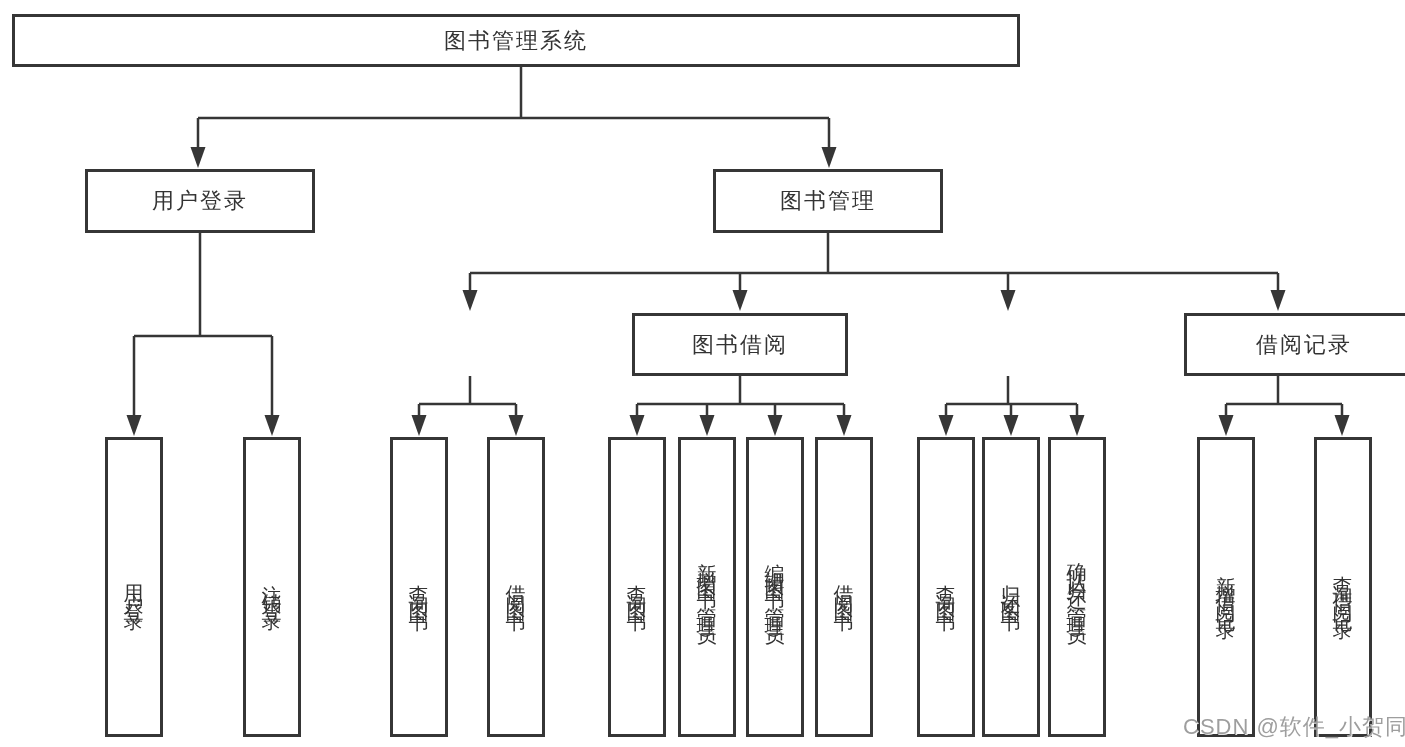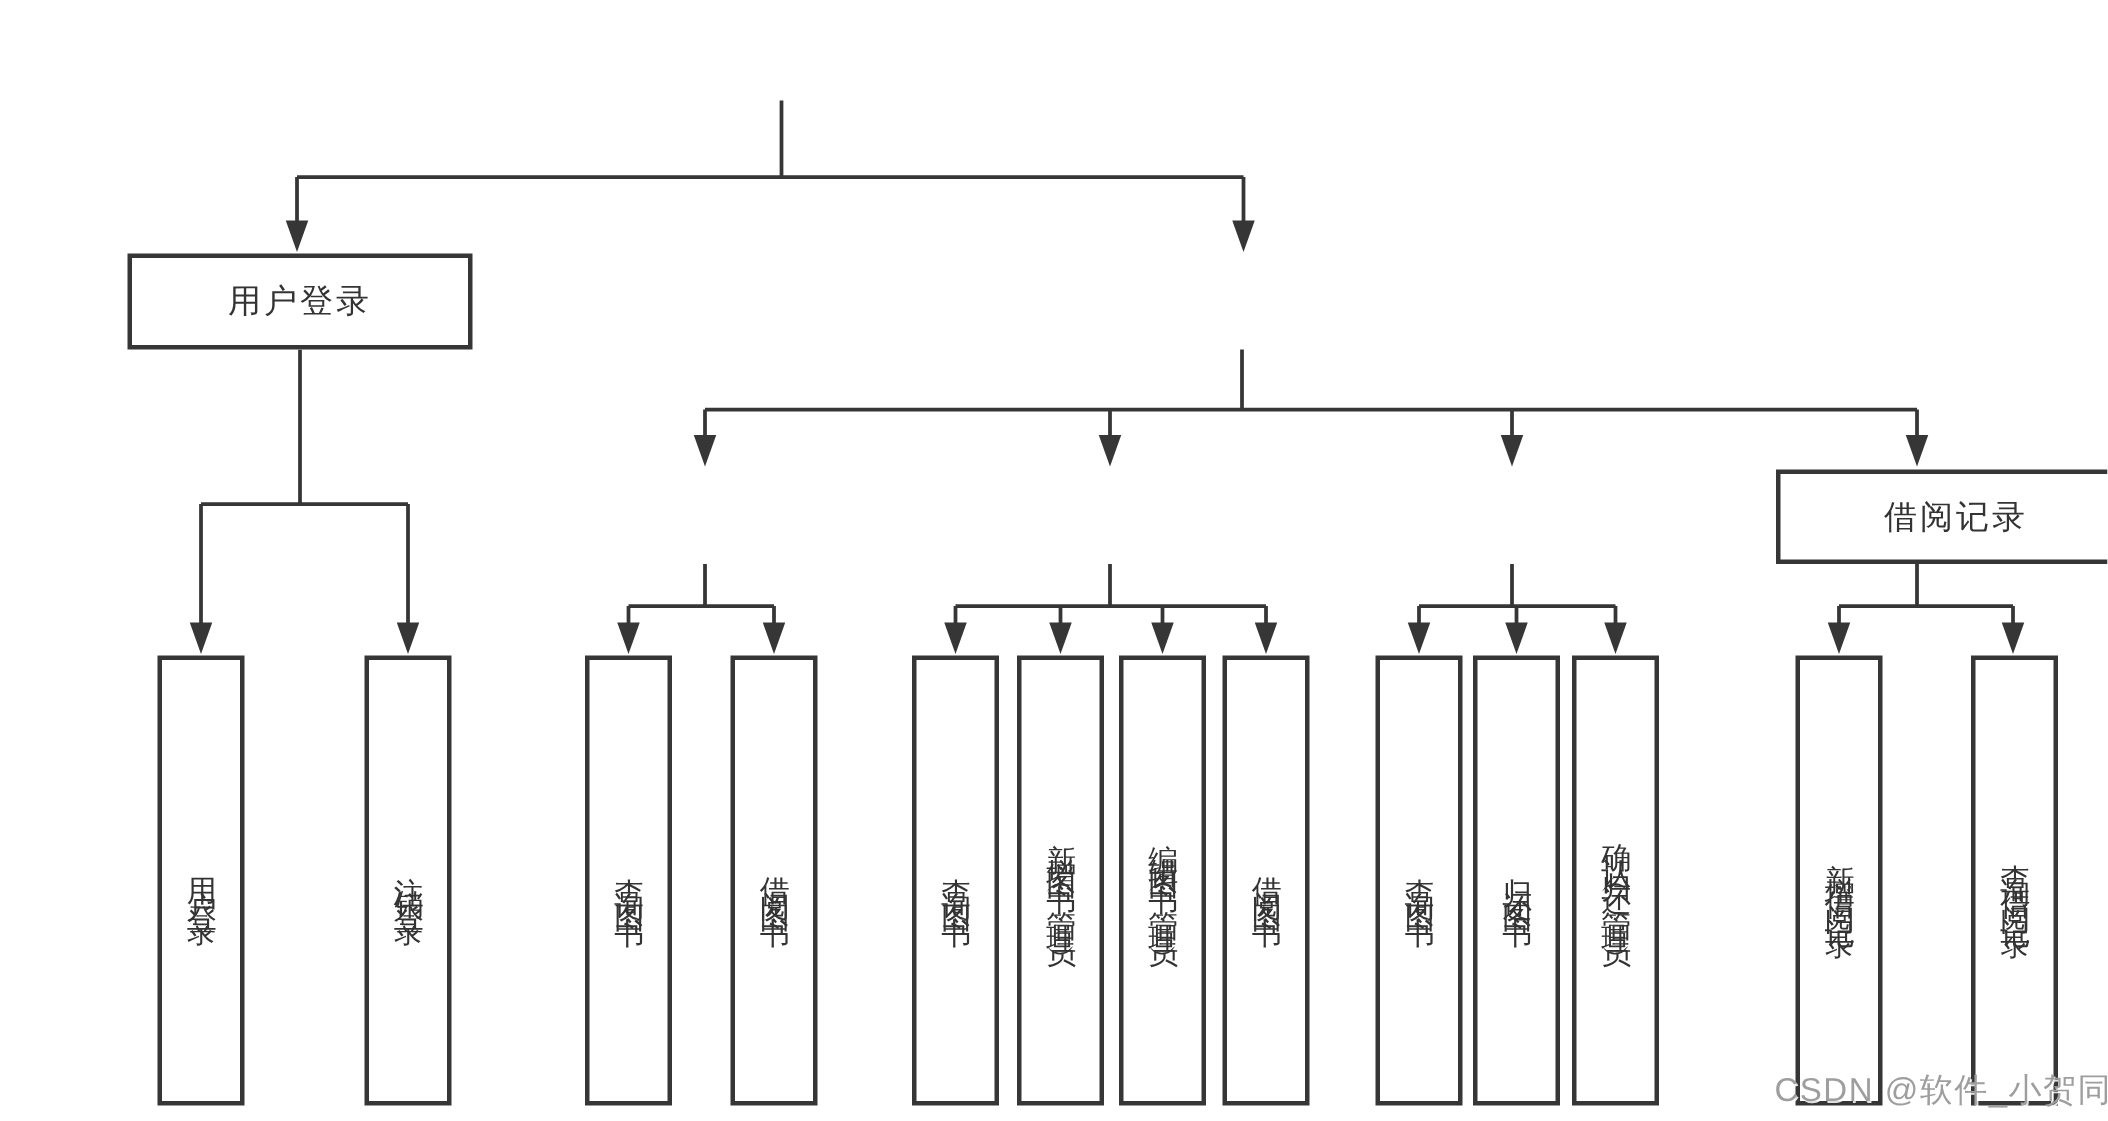--- a/index.html
+++ b/index.html
@@ -113,23 +113,26 @@
 
       <polygon points="938.5,415 953.5,415 946,436"></polygon>
       <polygon points="1003.5,415 1018.5,415 1011,436"></polygon>
       <polygon points="1069.5,415 1084.5,415 1077,436"></polygon>
 
       <polygon points="1218.5,415 1233.5,415 1226,436"></polygon>
       <polygon points="1334.5,415 1349.5,415 1342,436"></polygon>
     </g>
   </svg>
 
+  <div class="node hbox" style="left:12px; top:14px; width:1008px; height:53px;">图书管理系统</div>
 
   <div class="node hbox" style="left:85px; top:169px; width:230px; height:64px;">用户登录</div>
+  <div class="node hbox" style="left:713px; top:169px; width:230px; height:64px;">图书管理</div>
 
+  <div class="node hbox" style="left:632px; top:313px; width:216px; height:63px;">图书借阅</div>
   <div class="node hbox" style="left:1172px; top:313px; width:240px; height:63px;margin-left:12px;">借阅记录</div>
 
   <div class="node vbox" style="left:105px; top:437px; width:58px; height:300px;">用户登录</div>
   <div class="node vbox" style="left:243px; top:437px; width:58px; height:300px;">注销登录</div>
 
   <div class="node vbox" style="left:390px; top:437px; width:58px; height:300px;">查询图书</div>
   <div class="node vbox" style="left:487px; top:437px; width:58px; height:300px;">借阅图书</div>
 
   <div class="node vbox" style="left:608px; top:437px; width:58px; height:300px;">查询图书</div>
   <div class="node vbox" style="left:678px; top:437px; width:58px; height:300px;">新增图书（管理员）</div>

